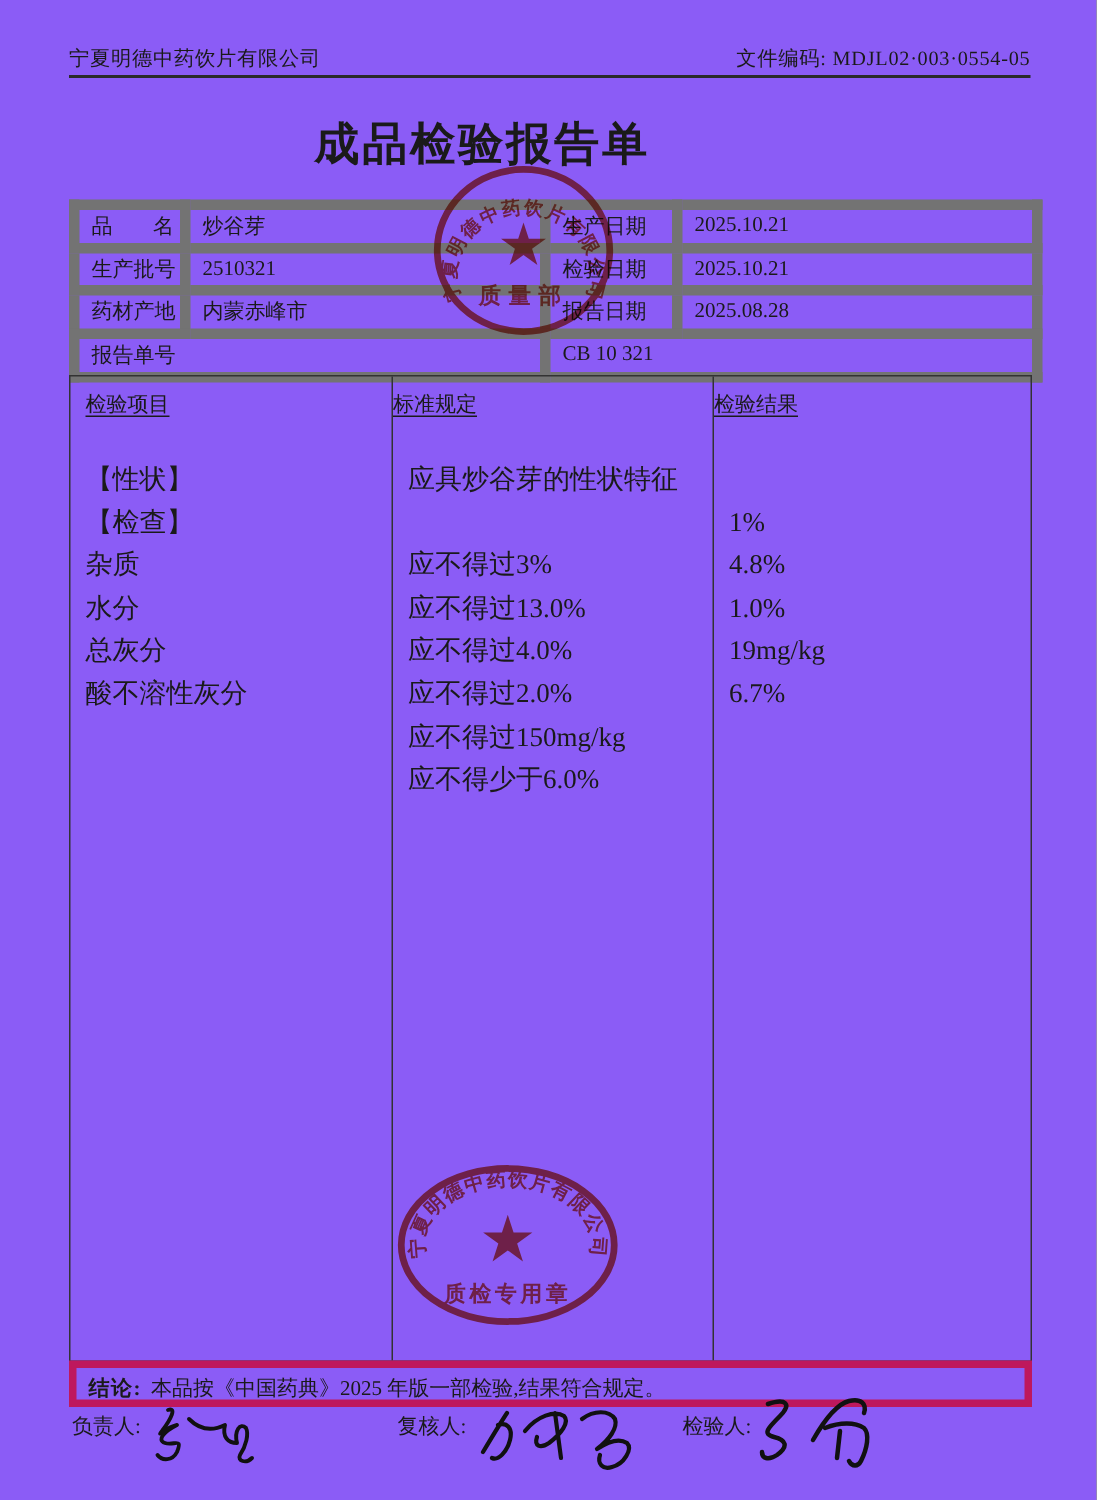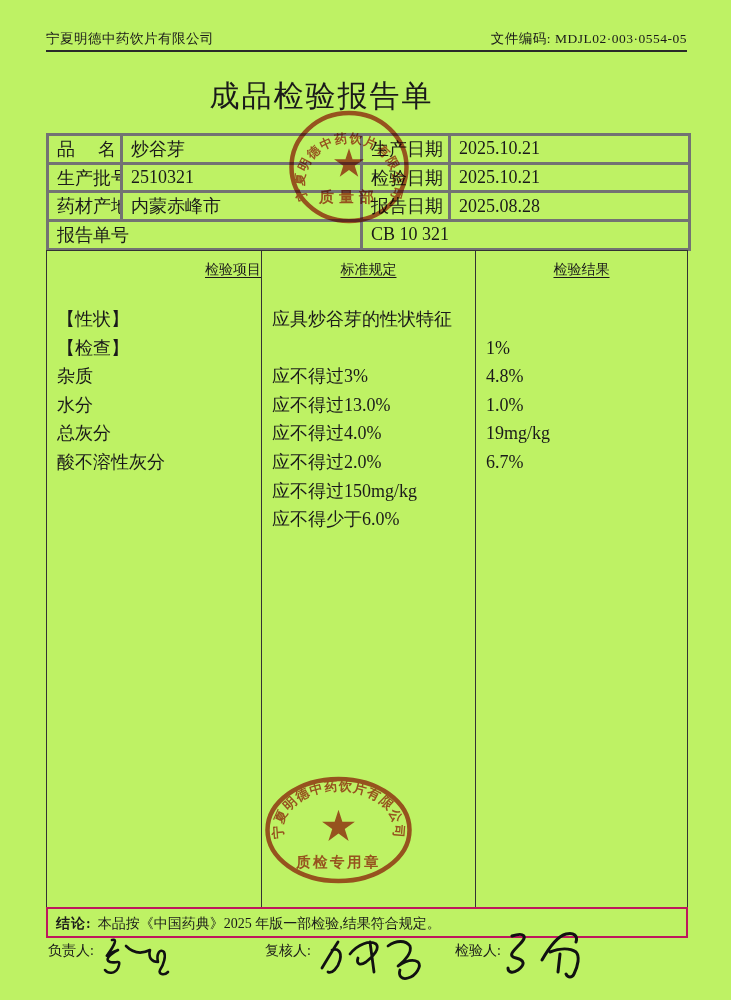--- a/index.html
+++ b/index.html
@@ -1,59 +1,59 @@
 <!DOCTYPE html>
 <html><head>
 <meta charset="utf-8">
 <style>
   * { margin:0; padding:0; box-sizing:border-box; }
   html,body { background:#888; }
   .page {
     position:relative; width:731px; height:1000px; margin:0 auto;
-    background:#bef264; overflow:hidden;
+    background:#8b5cf6; overflow:hidden;
     font-family:"Liberation Serif","DejaVu Serif",serif;
     color:#1a1a1a;
   }
   
   .hdr {
     position:absolute; top:30px; left:46px; width:641px;
     display:flex; justify-content:space-between; align-items:baseline;
     font-size:13.5px; letter-spacing:0.5px;
   }
   .hdr-rule { position:absolute; top:50px; left:46px; width:641px; height:2px; background:#2a2a2a; }
   
   .title {
     position:absolute; top:76px; left:0; width:643px; text-align:center;
-    font-size:30px; font-weight:normal; letter-spacing:2px;
+    font-size:30px; font-weight:bold; letter-spacing:2px;
   }
   
   table.info { position:absolute; top:133px; left:46px; width:642px; border-collapse:collapse; table-layout:fixed; }
   table.info td {
-    border:3px solid #737373; height:28.7px; font-size:18px;
+    border:7px solid #737373; height:28.7px; font-size:14px;
     padding:0 4px 0 8px; vertical-align:middle; overflow:hidden; white-space:nowrap;
   }
   td.jlbl { text-align:justify; text-align-last:justify; padding-right:16px; }
   
   .main-box {
     position:absolute; top:250px; left:46px; width:642px; height:658px;
     border:1px solid #333; display:flex;
   }
   .col { height:100%; }
   .col-item { width:215px; border-right:1px solid #333; }
   .col-std  { width:214px; border-right:1px solid #333; }
   .col-res  { flex:1; }
-  .col-head { padding-top:10px; height:32px; font-size:14px; text-align:center; }
-  .col-item .col-head { text-align:right; padding-left:10px; }
+  .col-head { padding-top:10px; height:32px; font-size:14px; text-align:left; }
+  .col-item .col-head { text-align:left; padding-left:10px; }
   .u { text-decoration:underline; text-underline-offset:3px; }
   .lines { margin-top:22px; }
   .line { height:28.6px; line-height:28.6px; font-size:18px; padding-left:10px; white-space:nowrap; overflow:hidden; }
   
   .conclusion {
     position:absolute; top:907px; left:46px; width:642px; height:31px;
-    border:2px solid #be185d; font-size:14px; line-height:29px; padding-left:8px; white-space:nowrap;
+    border:5px solid #be185d; font-size:14px; line-height:29px; padding-left:8px; white-space:nowrap;
     background:transparent;
   }
   .conclusion b { letter-spacing:1px; }
   .conclusion span { margin-left:6px; }
   
   .sig-row { position:absolute; top:938px; left:46px; width:660px; height:55px; font-size:14px; }
   .sig-label { position:absolute; top:4px; white-space:nowrap; }
   .lbl-resp { left:2px; } .lbl-rev { left:219px; } .lbl-insp { left:409px; }
   .sig { position:absolute; }
   .sig svg { display:block; }

